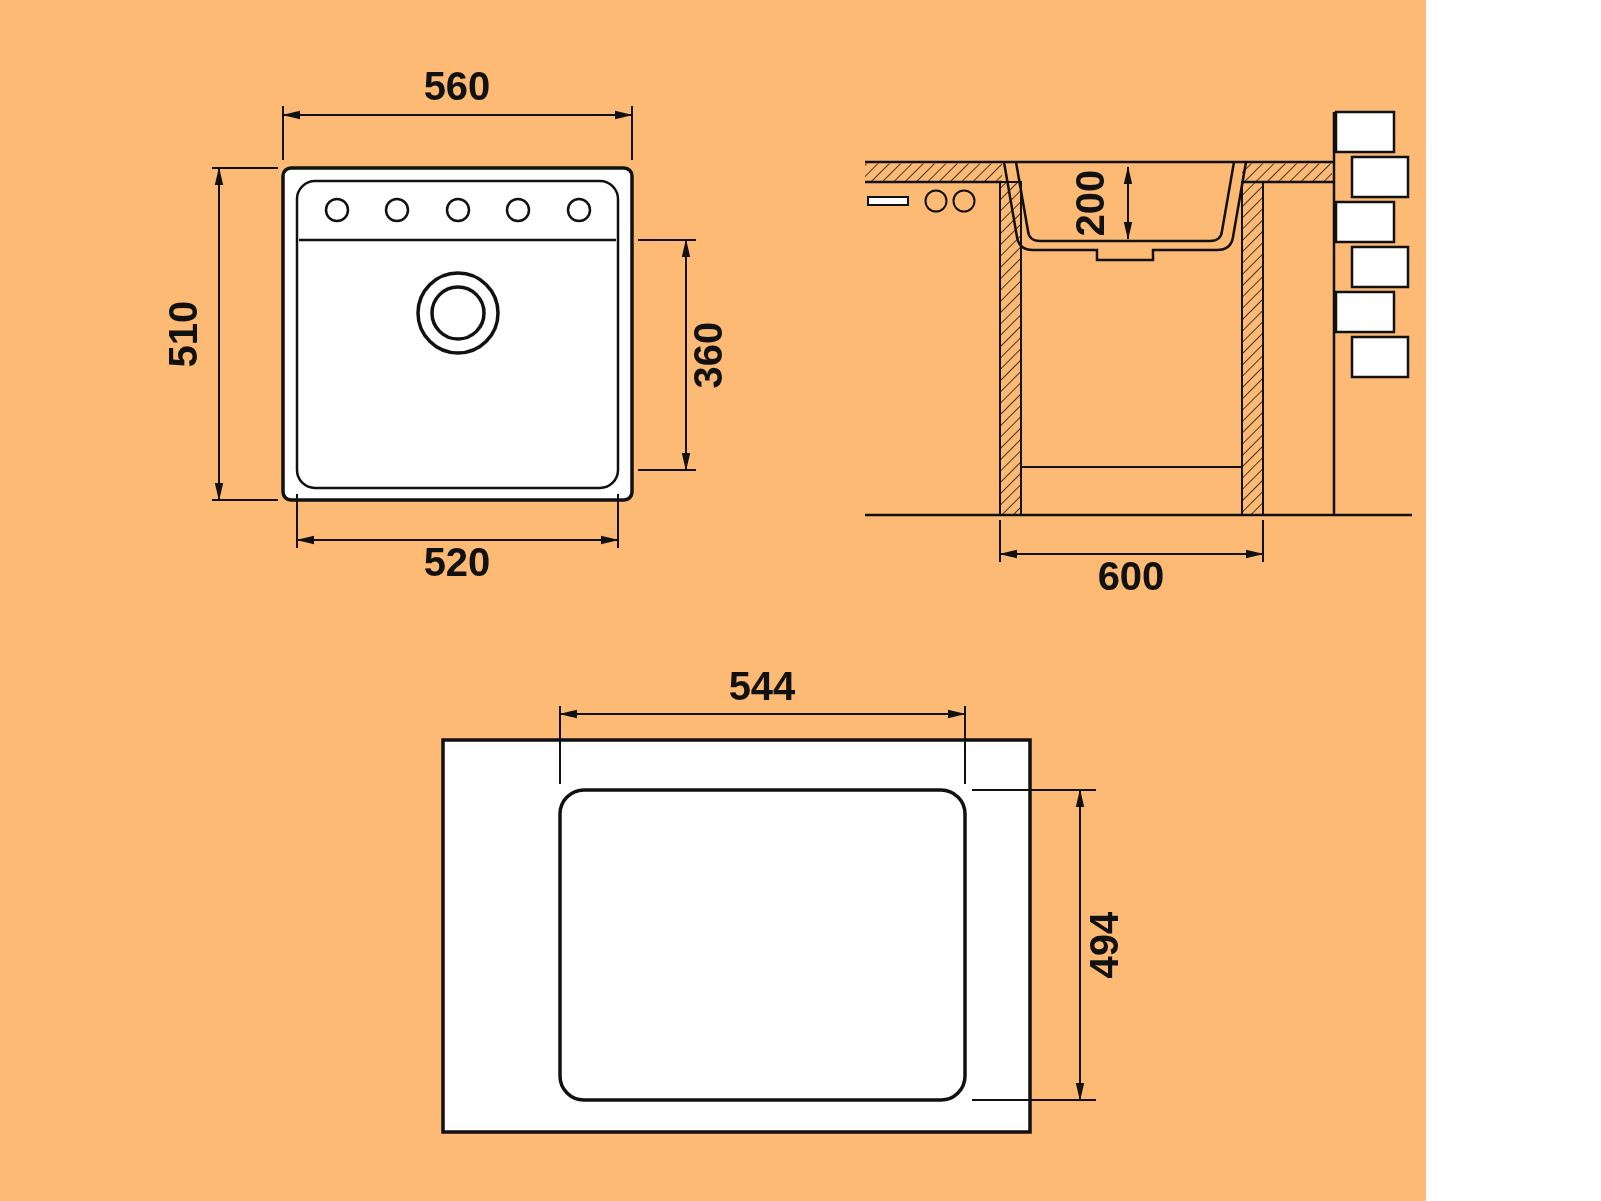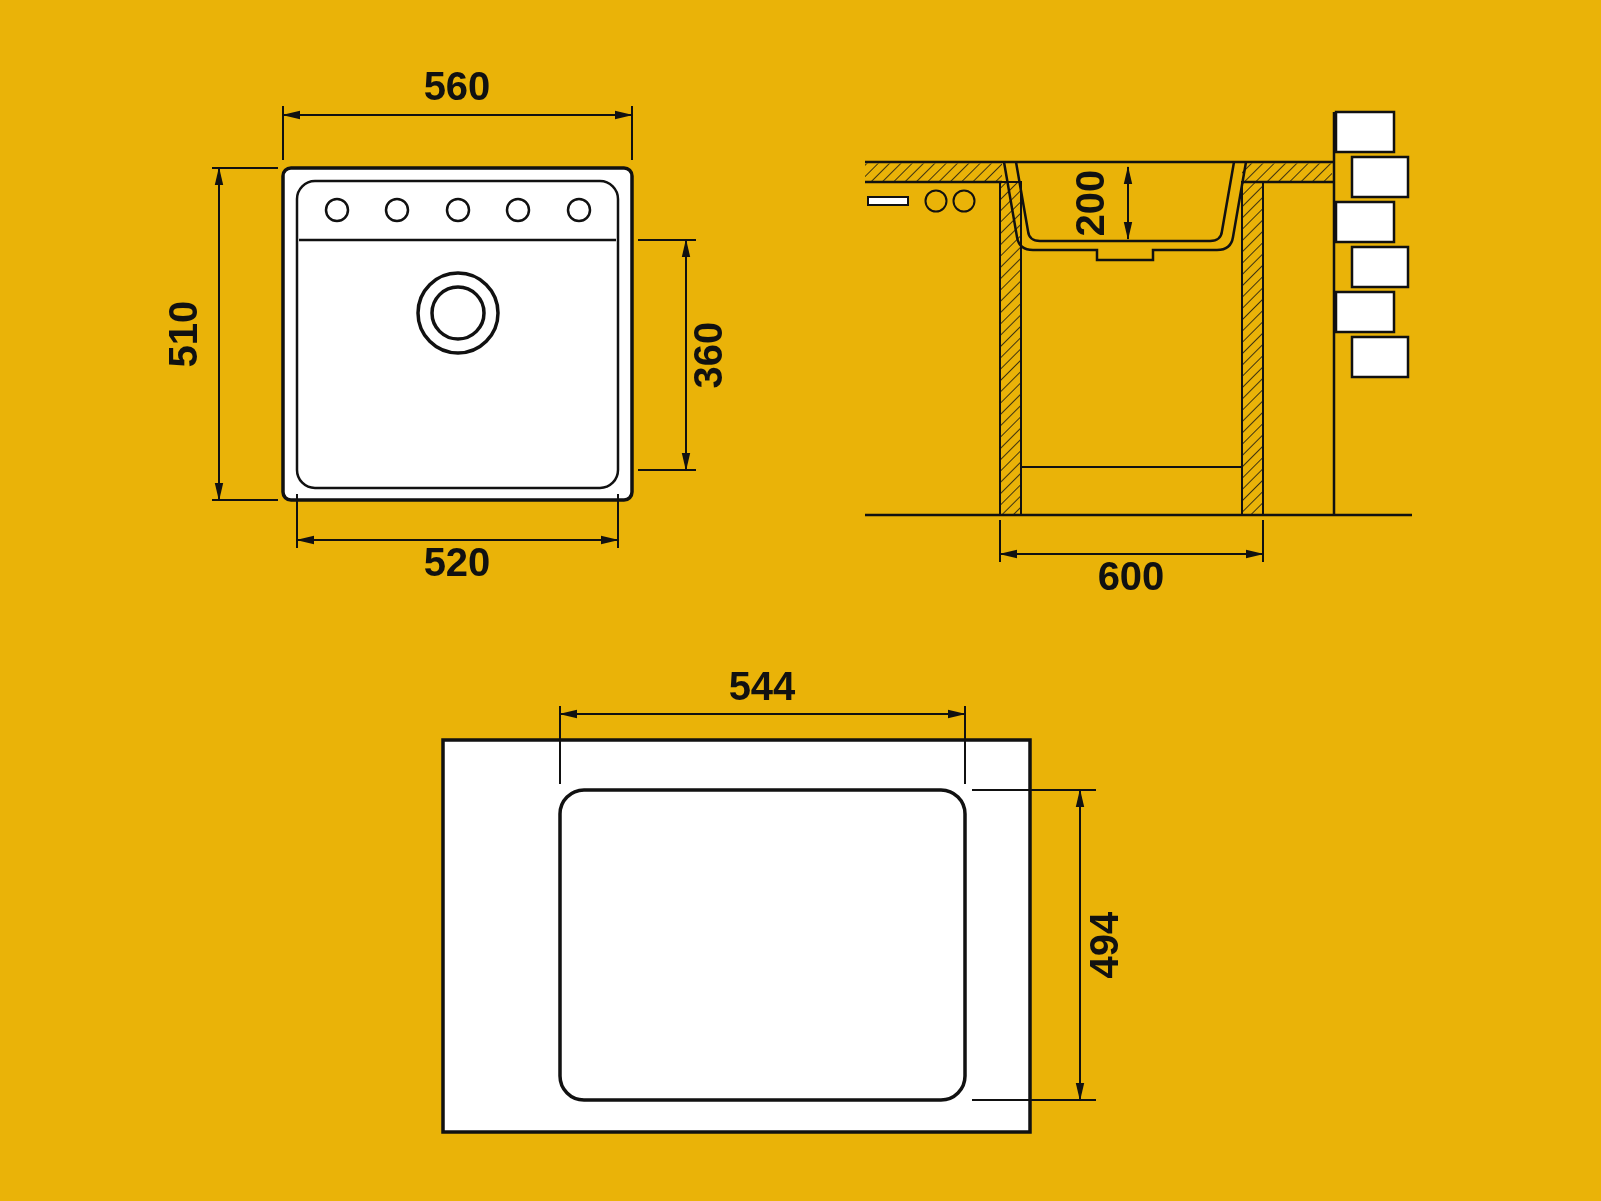--- a/index.html
+++ b/index.html
@@ -1,16 +1,16 @@
 <!DOCTYPE html>
 <html><head>
 <meta charset="utf-8">
 <style>
   html,body{margin:0;padding:0;background:#ffffff;}
-  .page{width:1601px;height:1201px;position:relative;background:#eab308;overflow:hidden;}
+  .page{width:1426px;height:1201px;position:relative;background:#fdba74;overflow:hidden;}
   svg{display:block;}
   .dim{font-family:"Liberation Sans", sans-serif;font-size:40px;font-weight:600;fill:#111111;}
   .stroke{stroke:#111111;fill:none;}
   .thick{stroke-width:3.5;}
   .mid{stroke-width:2.5;}
   .thin{stroke-width:2;}
   .white{fill:#ffffff;}
 </style>
 </head>
 <body>

